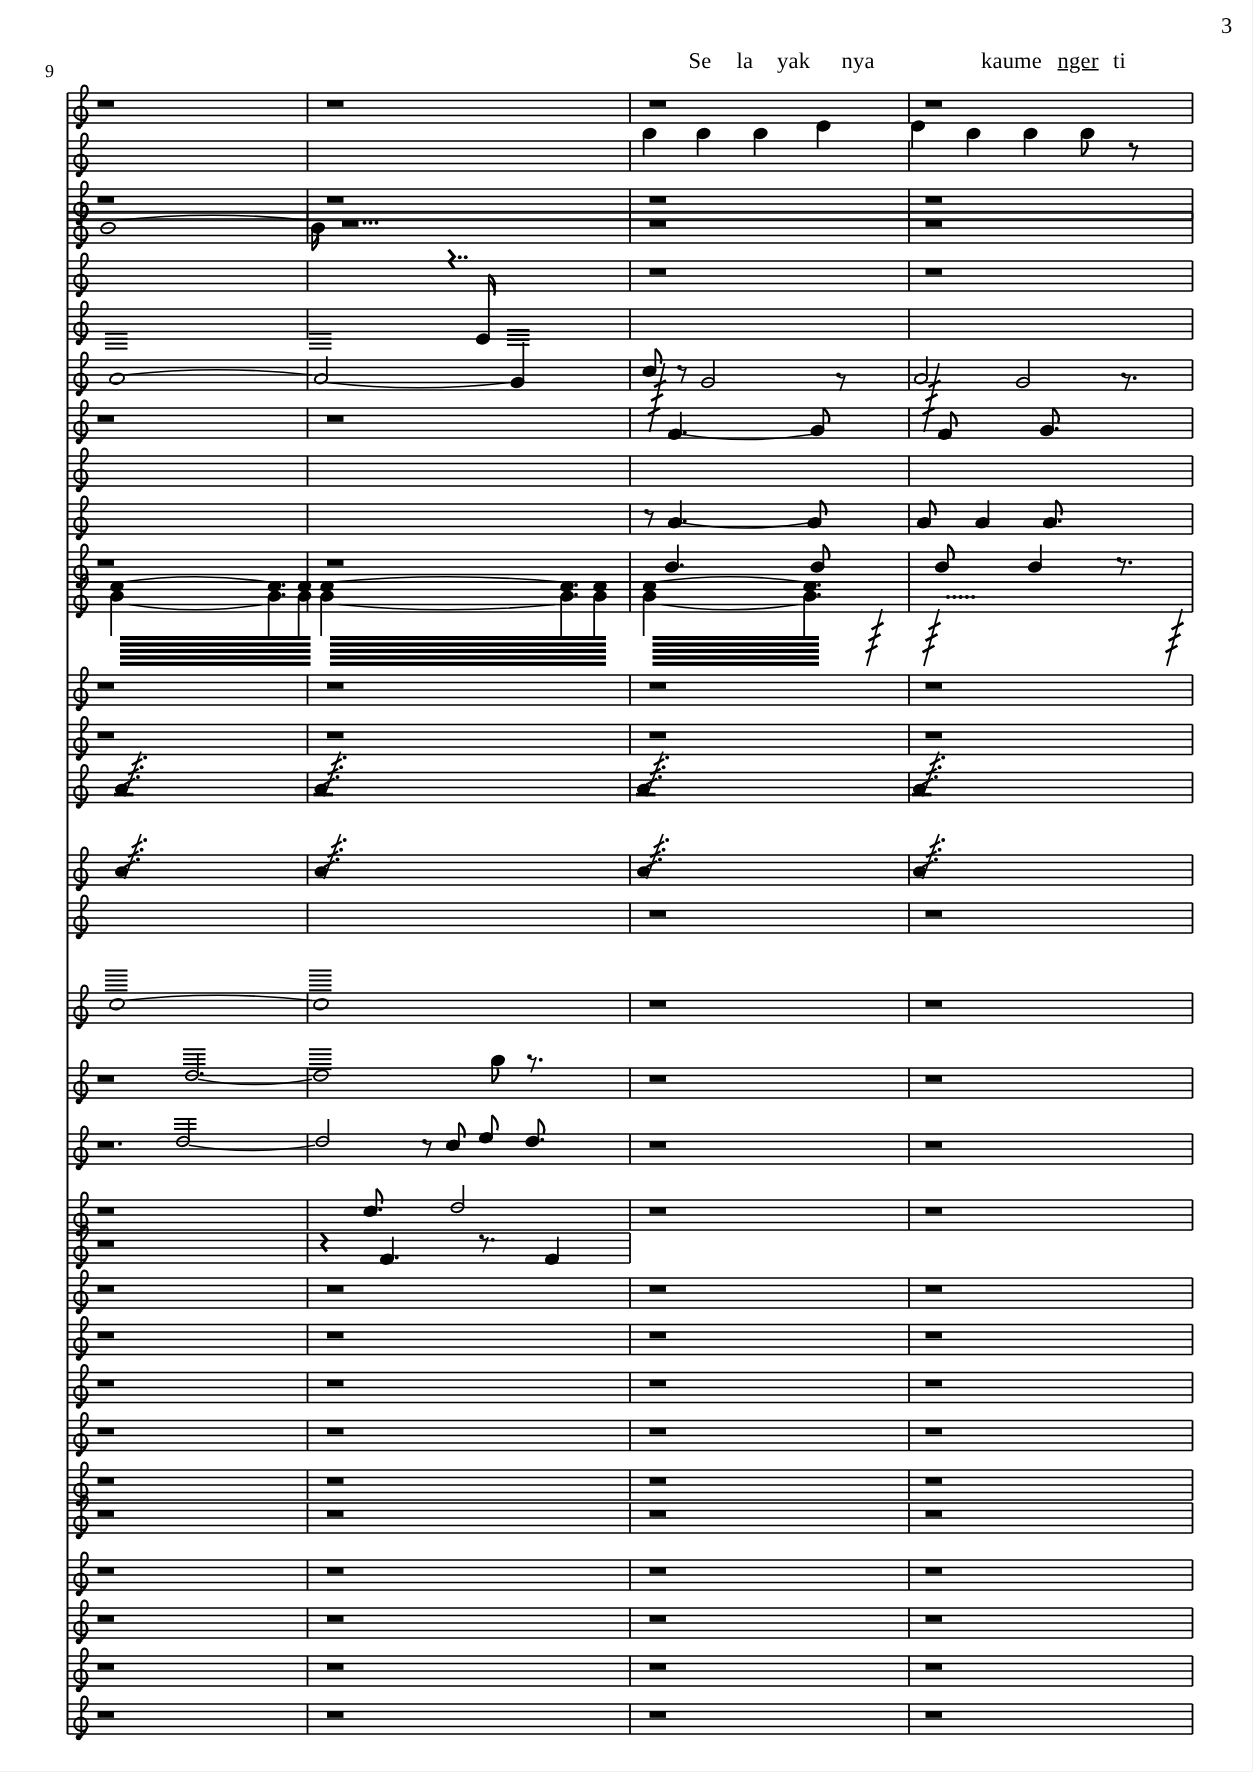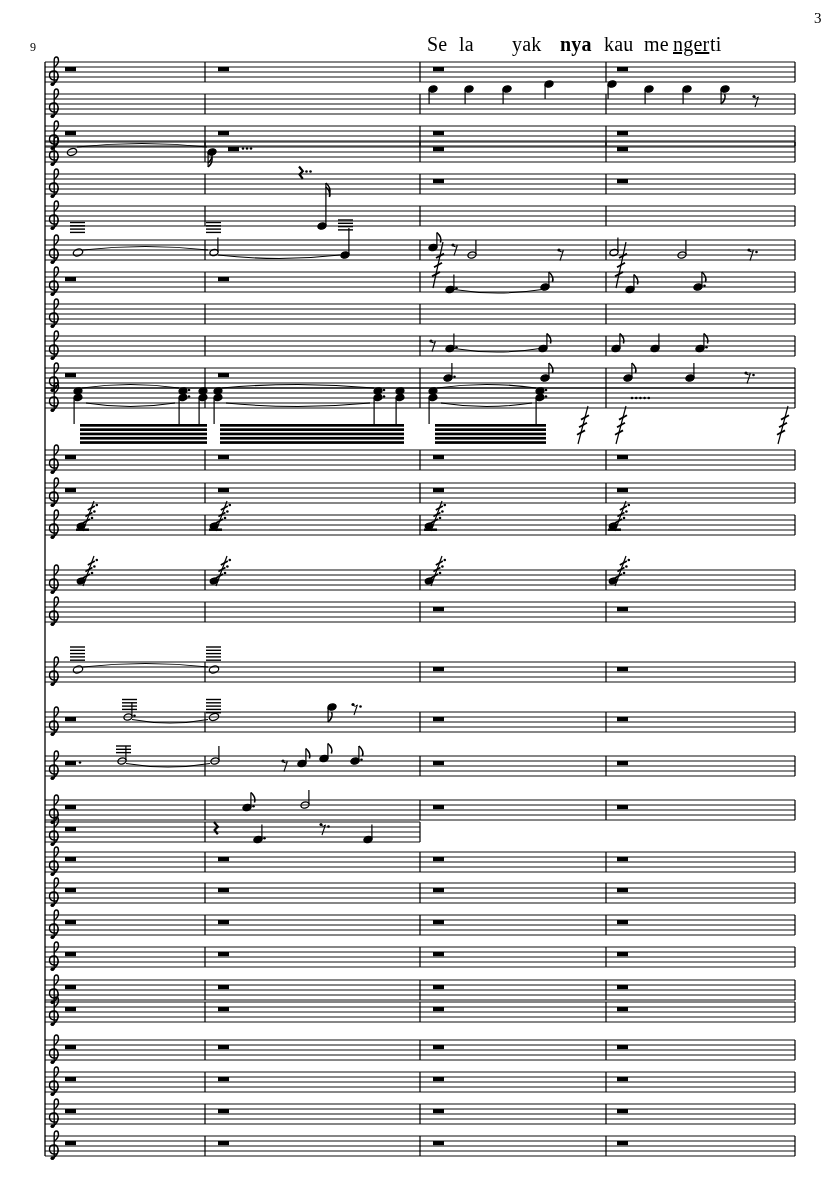--- a/index.html
+++ b/index.html
@@ -1,34 +1,34 @@
 <!DOCTYPE html>
 <html><head>
 <meta charset="utf-8">
 <style>
   html,body{margin:0;padding:0;background:#e8e8e8;}
   .page{position:relative;width:835px;height:1181px;background:#ffffff;overflow:hidden;
         font-family:"Liberation Serif", serif;color:#000;}
   .pgnum{position:absolute;top:10px;left:814px;font-size:15px;}
   .msnum{position:absolute;top:40px;left:30px;font-size:12px;}
-  .lyr{position:absolute;top:33px;font-size:20px;letter-spacing:.2px;}
+  .lyr{position:absolute;top:33px;font-size:15px;letter-spacing:.2px;margin-left:32px;}
   svg{position:absolute;left:0;top:0;}
 </style>
 </head>
 <body>
 
 <div class="page">
   <div class="pgnum">3</div>
   <div class="msnum">9</div>
   <div id="lyrics">
       <span class="lyr" style="left: 427px; top: 33px;">Se</span>
       <span class="lyr" style="left: 459px; top: 33px; text-align: center;">la</span>
-      <span class="lyr" style="left: 512px; top: 33px;">yak</span>
-      <span class="lyr" style="left: 560px; top: 33px; font-weight: bold;">nya</span>
-      <span class="lyr" style="left: 604px; top: 33px;">kau</span>
+      <span class="lyr" style="left: 486px; top: 33px;">yak</span>
+      <span class="lyr" style="left: 529px; top: 33px;">nya</span>
+      <span class="lyr" style="left: 622px; top: 33px;">kau</span>
       <span class="lyr" style="left: 644px; top: 33px; text-align: center;">me</span>
       <span class="lyr" style="left: 673px; top: 33px; text-decoration: underline;">nger</span>
       <span class="lyr" style="left: 710px; top: 33px;">ti</span>
     </div>
   <svg id="score" width="835" height="1181" viewBox="0 0 835 1181">
       <line x1="45" y1="62" x2="45" y2="1156" stroke="#000000" stroke-width="1.3"></line>
       <g>
         <line x1="45" y1="62" x2="795" y2="62" stroke="#000000" stroke-width="0.95"></line>
         <line x1="45" y1="67" x2="795" y2="67" stroke="#000000" stroke-width="0.95"></line>
         <line x1="45" y1="72" x2="795" y2="72" stroke="#000000" stroke-width="0.95"></line>

